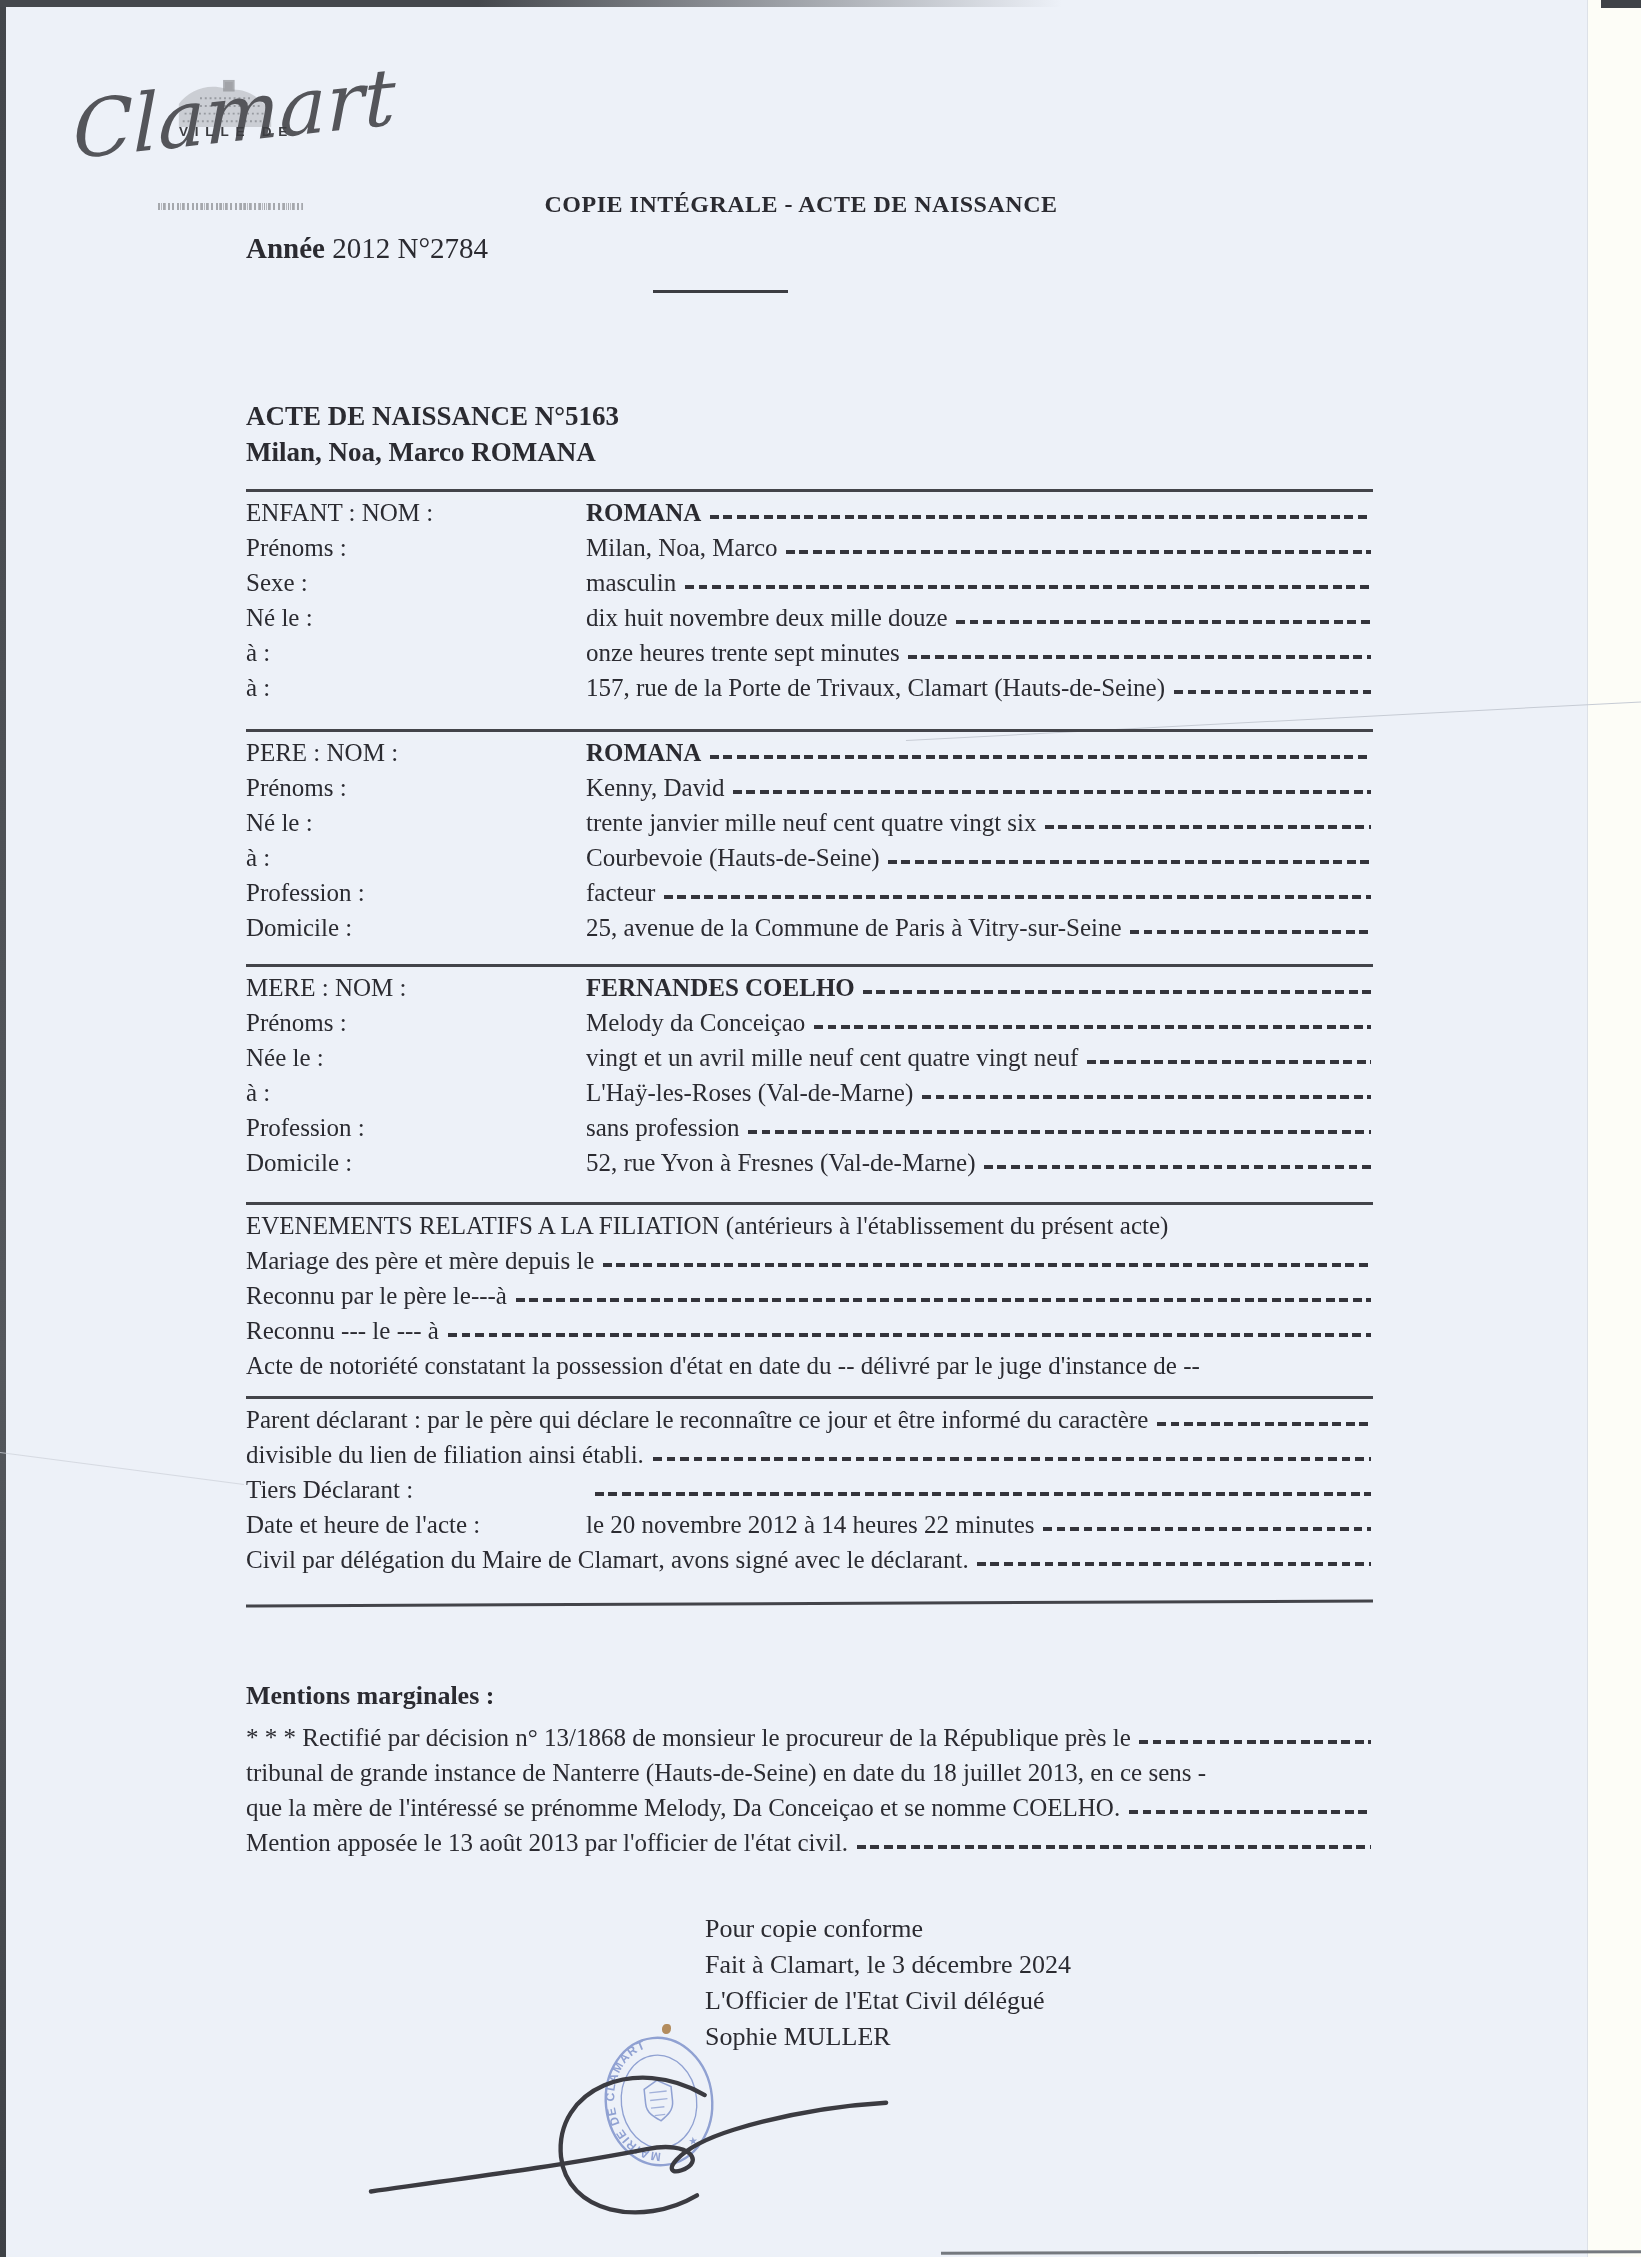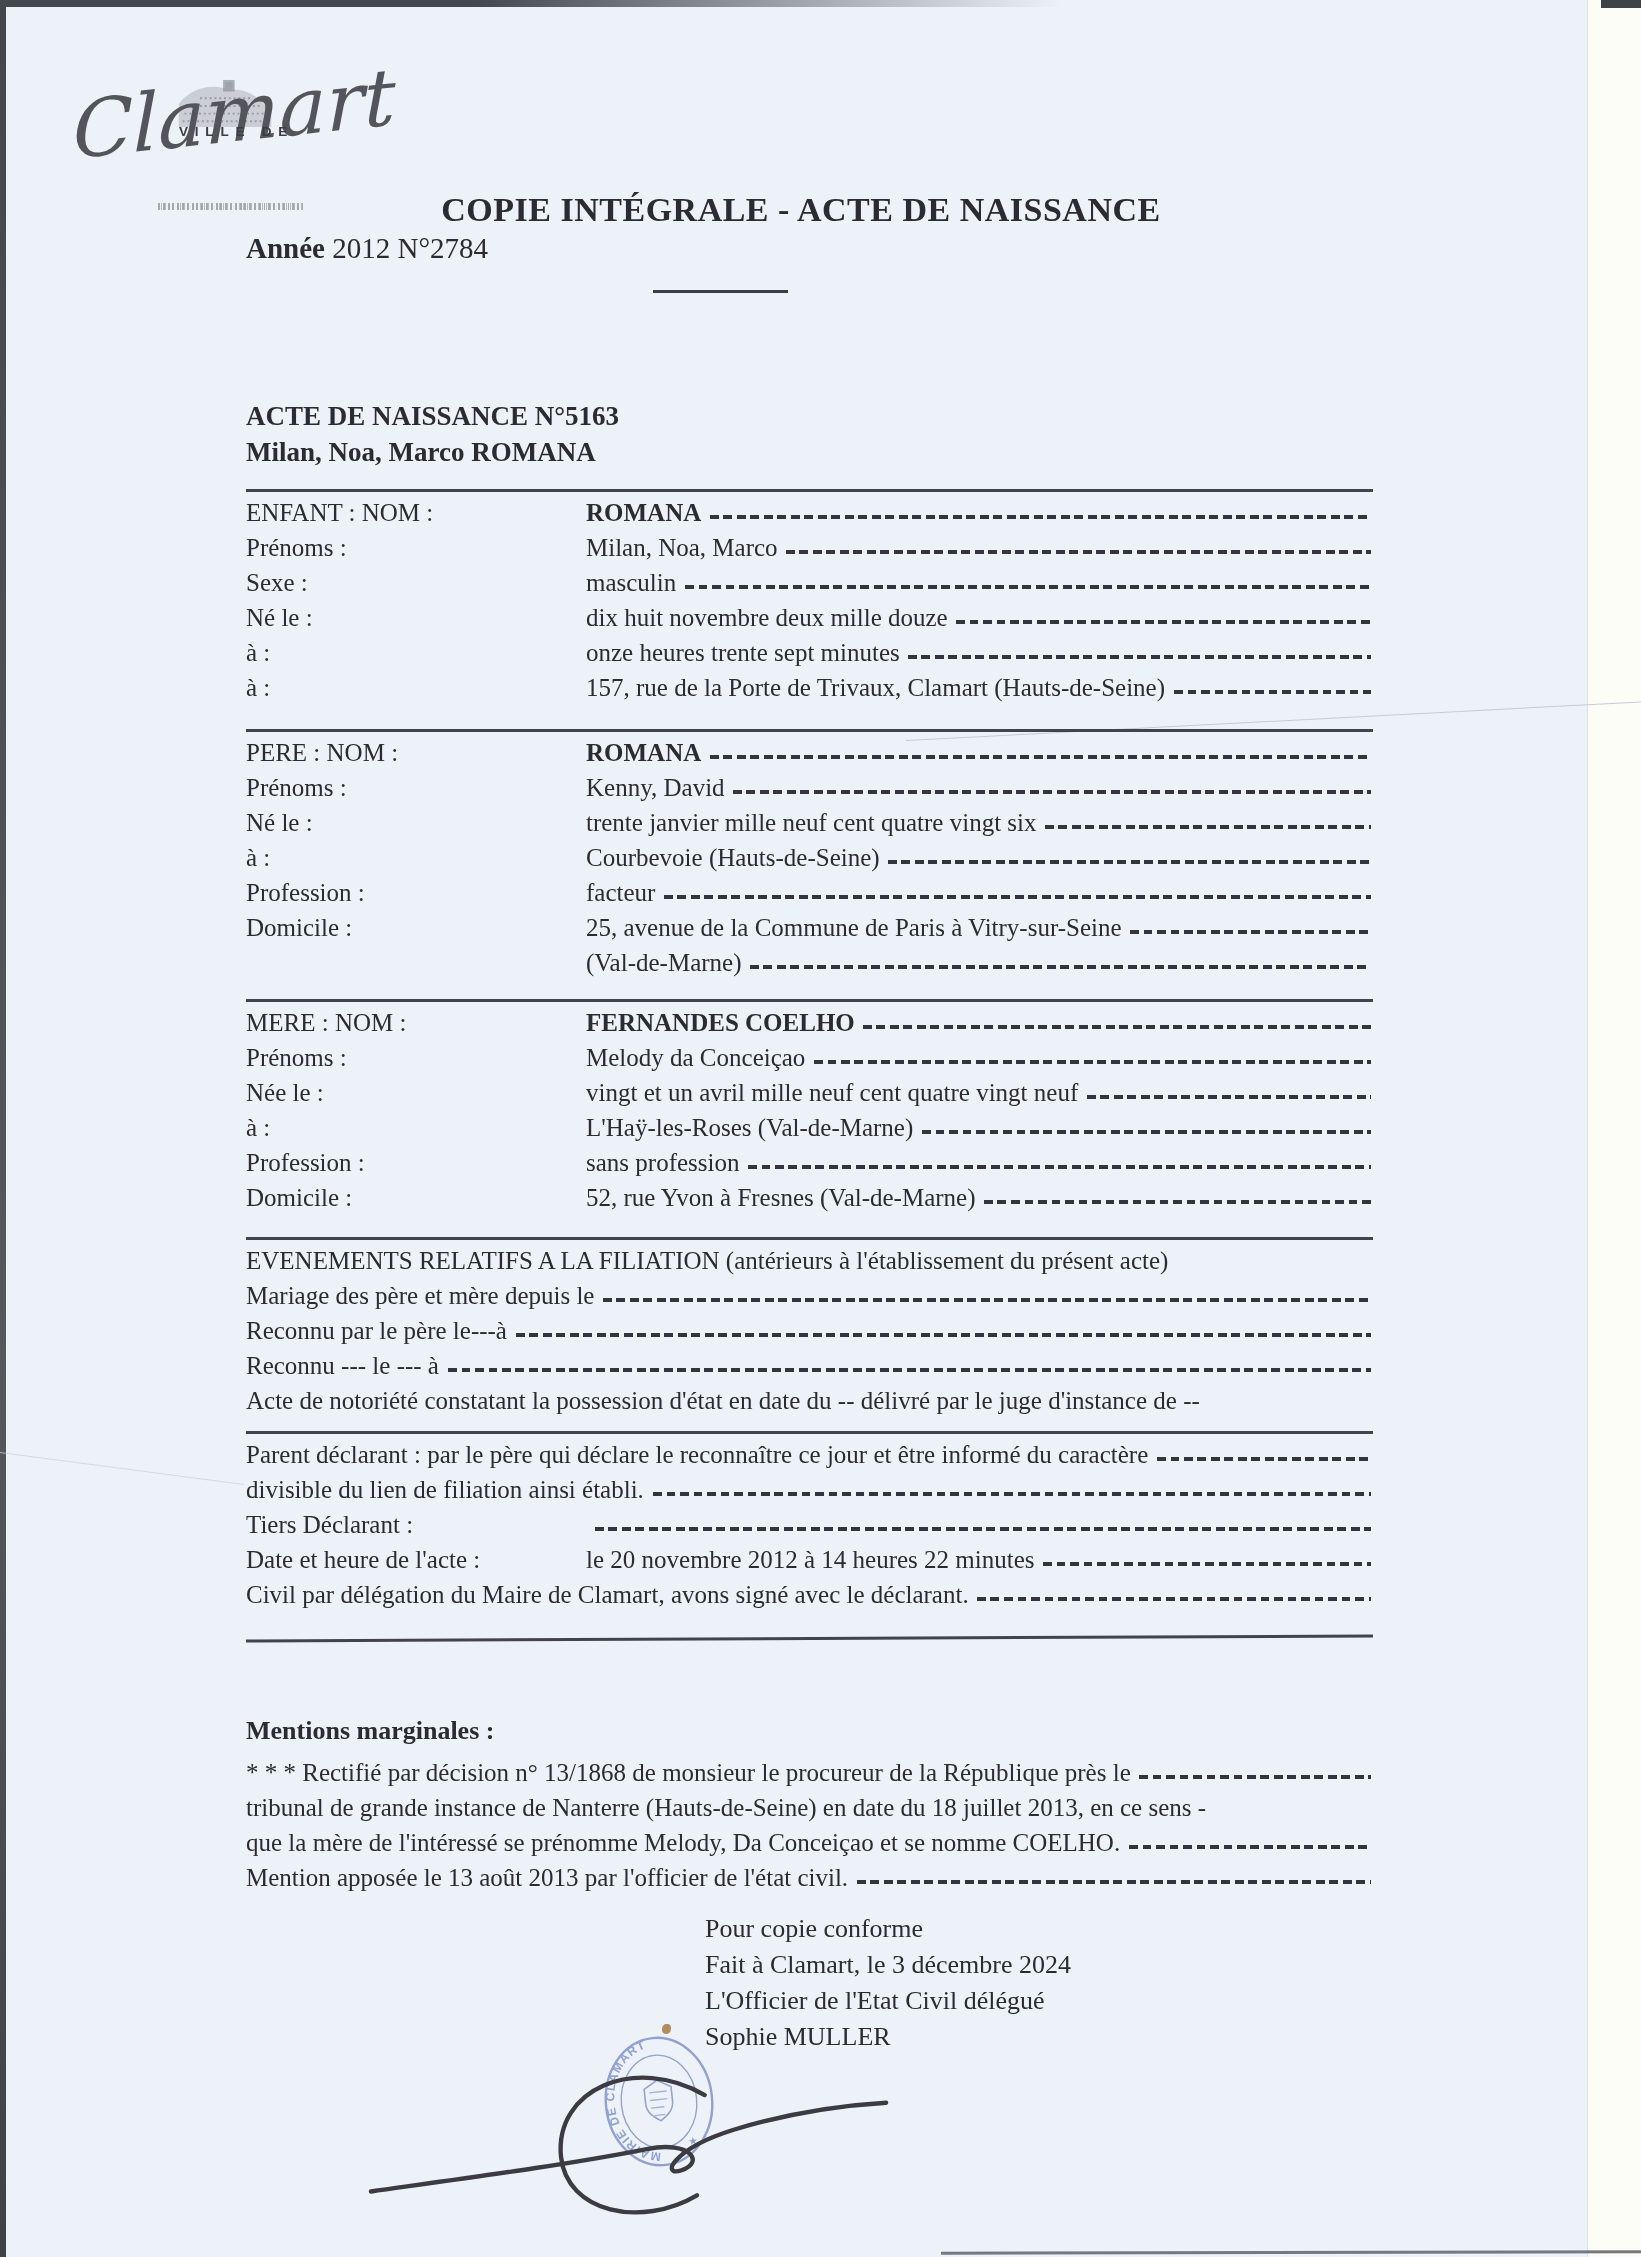--- a/index.html
+++ b/index.html
@@ -19,21 +19,21 @@
   .crease2{position:absolute; left:0; top:1452px; width:246px; height:1.4px; background:#cdd2da; transform:rotate(7.5deg); transform-origin:left center; opacity:.75;}
   
   .logo{position:absolute; left:77px; top:77px; width:328px; height:154px;}
   .logo-sketch{position:absolute; left:98px; top:1.9px;}
   .logo-ville{position:absolute; left:102px; top:47px; font-family:"Liberation Sans",sans-serif; font-size:13.5px; font-weight:bold; letter-spacing:6.8px; color:#3c3d41;}
   .logo-script{position:absolute; left:-3.9px; top:7.7px; width:386px; font-family:"DejaVu Serif",serif; font-style:italic; font-size:79px; color:#54555a; transform:rotate(-6deg) skewX(-6deg); transform-origin:left center; white-space:nowrap;}
   .logo-underline{position:absolute; left:81px; top:126px; width:145px; height:6.8px;
     background:repeating-linear-gradient(90deg,#8e9095 0 1.9px,rgba(0,0,0,0) 1.9px 4.8px),repeating-linear-gradient(90deg,rgba(0,0,0,0) 0 2.9px,#a5a7ac 2.9px 3.9px);
     opacity:.75;}
   
-  .title1{position:absolute; left:246px; top:191px; width:1110px; text-align:center; font-size:34px; font-weight:bold; letter-spacing:0.5px;}
+  .title1{position:absolute; left:246px; top:191px; width:1110px; text-align:center; font-size:24px; font-weight:bold; letter-spacing:0.5px;}
   .title2{position:absolute; left:246px; top:232px; width:956px; text-align:left; font-size:29px;}
   .title2 b{font-weight:bold;}
   .title-rule{position:absolute; left:653px; top:290px; width:135px; height:2.9px; background:#3c3d42;}
   
   .doc-head{position:absolute; left:246px; top:398px; font-size:27px; font-weight:bold; line-height:36px;}
   
   .content{position:absolute; left:246px; top:489px; width:1127px;}
   .rule{height:2.9px; background:#43444a;}
   .rule.tilt{transform:rotate(-0.25deg);}
   .section-rows{margin-top:0;}
@@ -141,25 +141,20 @@
             <div class="fill"></div>
           </div>
           <div class="row">
             <div class="label">Profession :</div>
             <div class="value">facteur</div>
             <div class="fill"></div>
           </div>
           <div class="row">
             <div class="label">Domicile :</div>
             <div class="value">25, avenue de la Commune de Paris à Vitry-sur-Seine</div>
-            <div class="fill"></div>
-          </div>
-          <div class="row">
-            <div class="label"></div>
-            <div class="value">(Val-de-Marne)</div>
             <div class="fill"></div>
           </div>
         </div>
         <div class="rule" style="margin-top: 22px;"></div>
         <div class="section-rows">
           <div class="row">
             <div class="label">MERE : NOM :</div>
             <div class="value bold">FERNANDES COELHO</div>
             <div class="fill"></div>
           </div>

